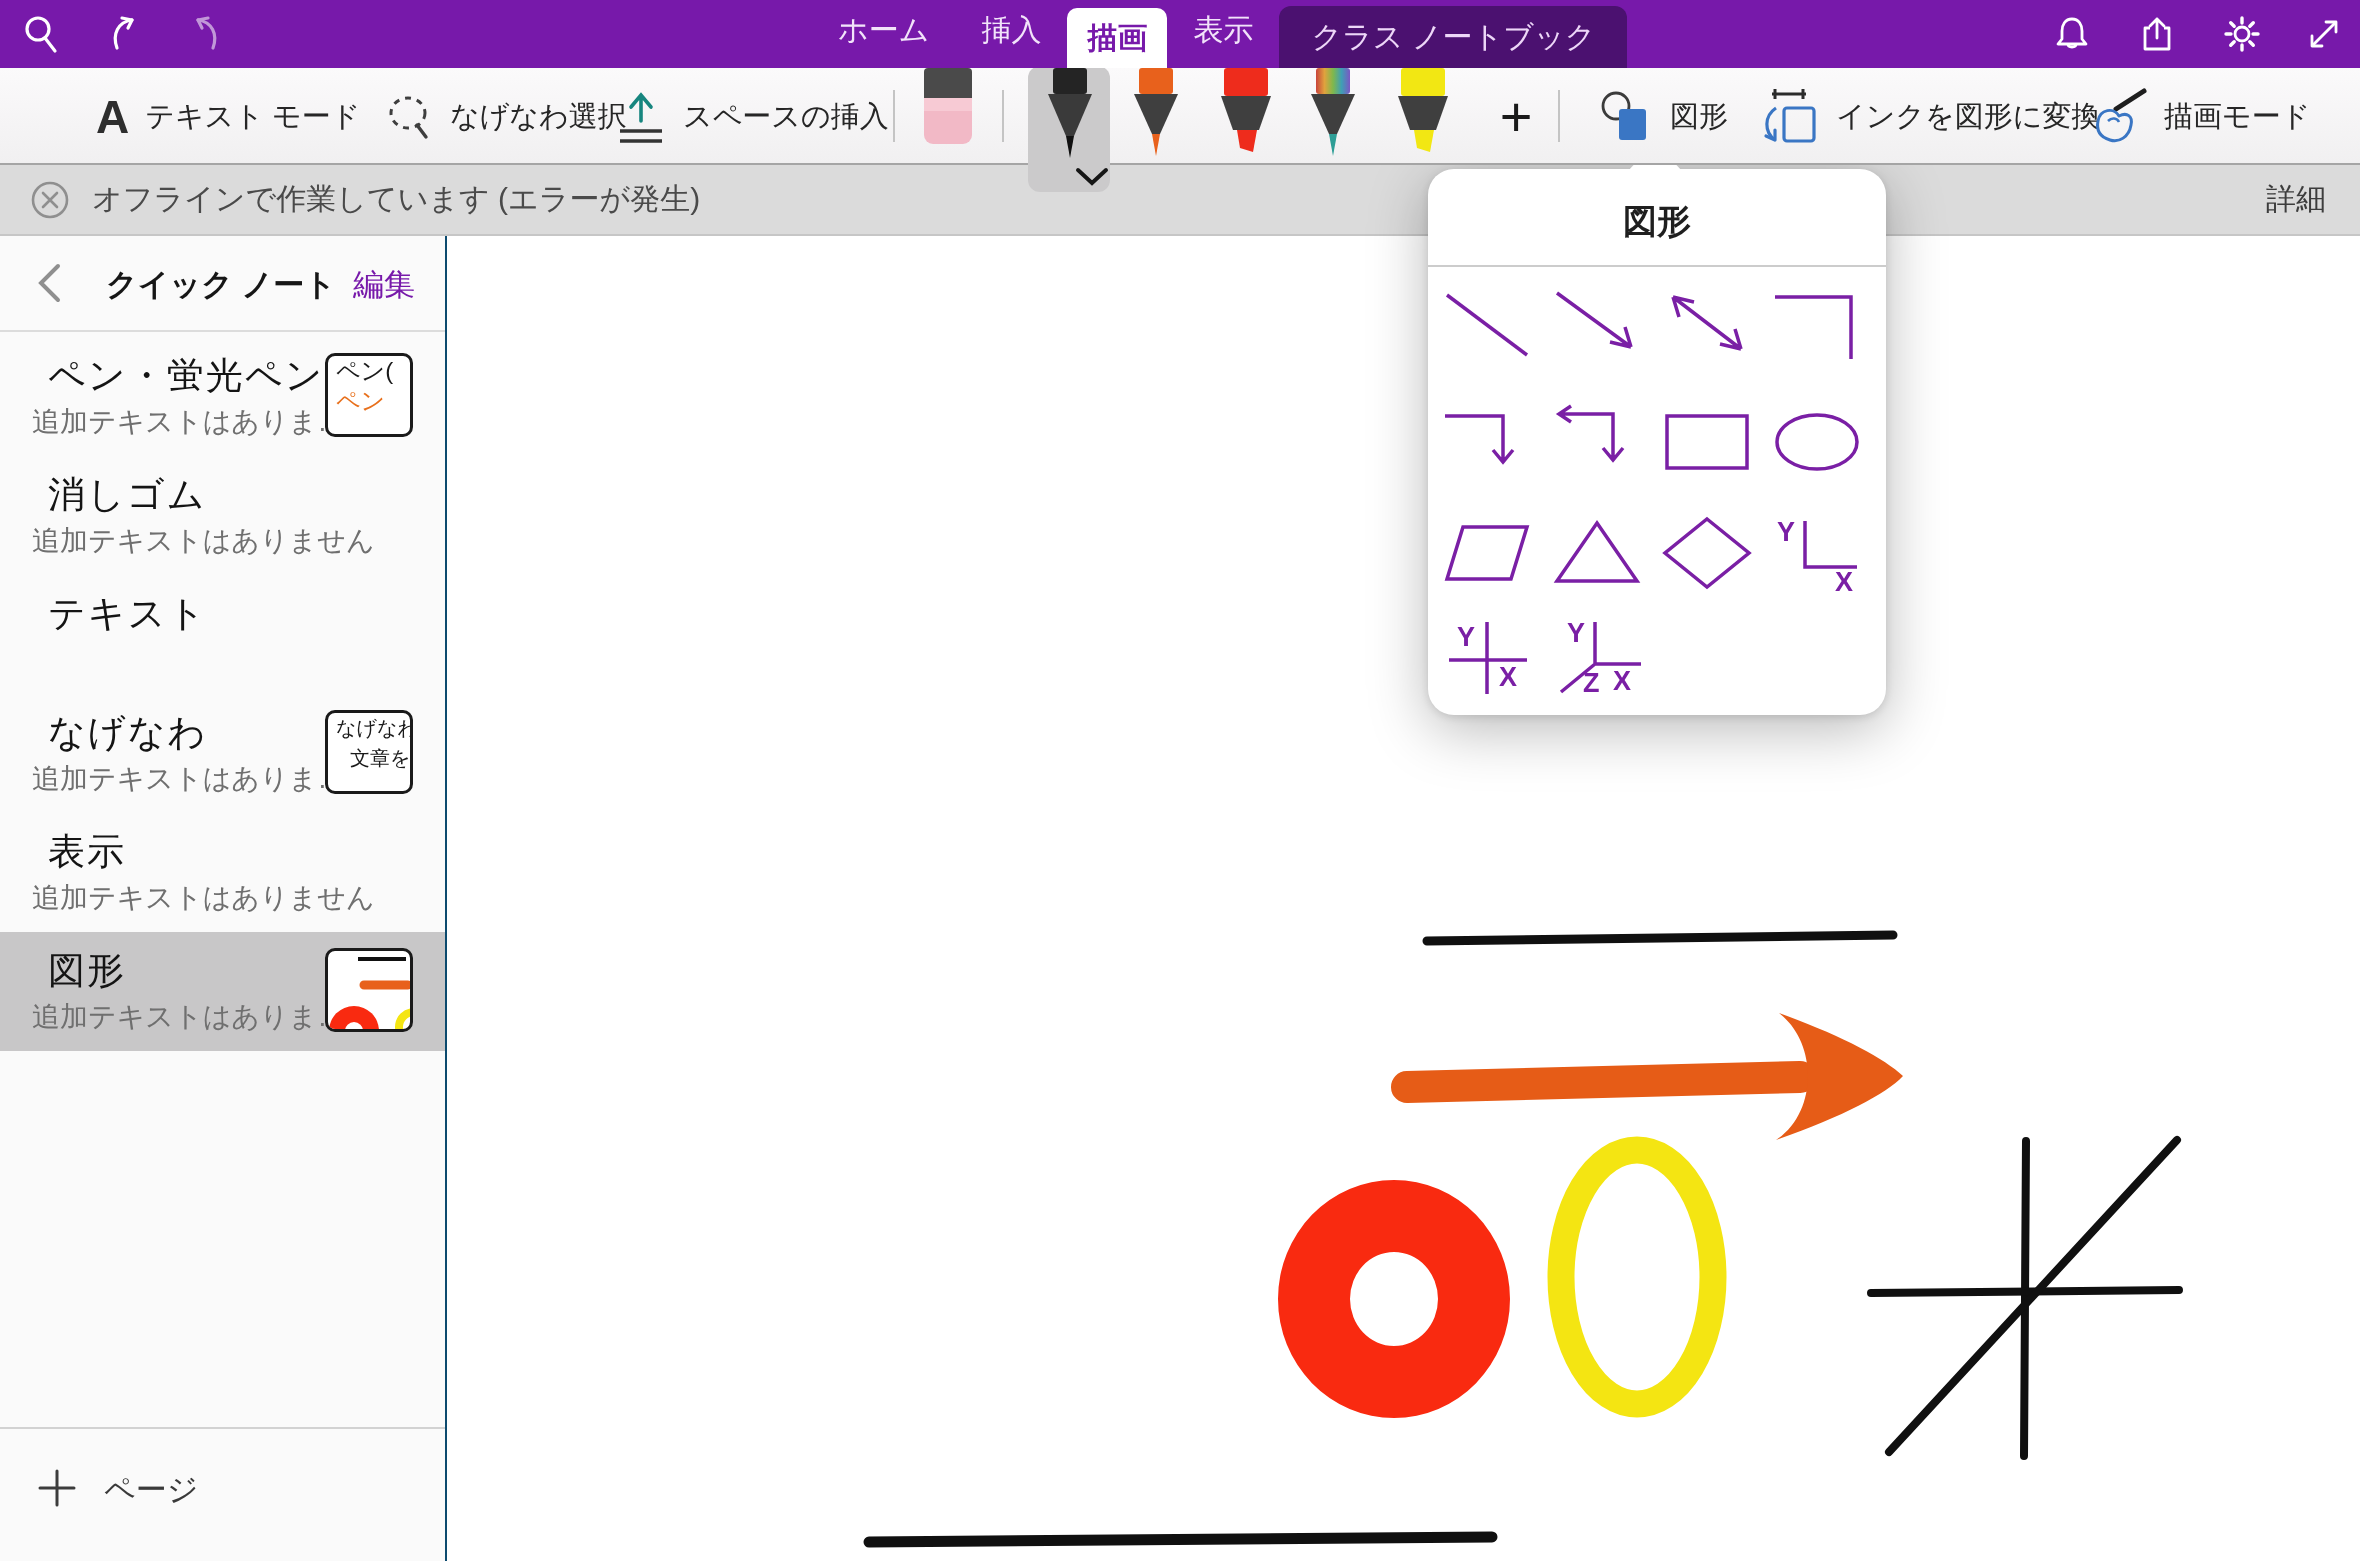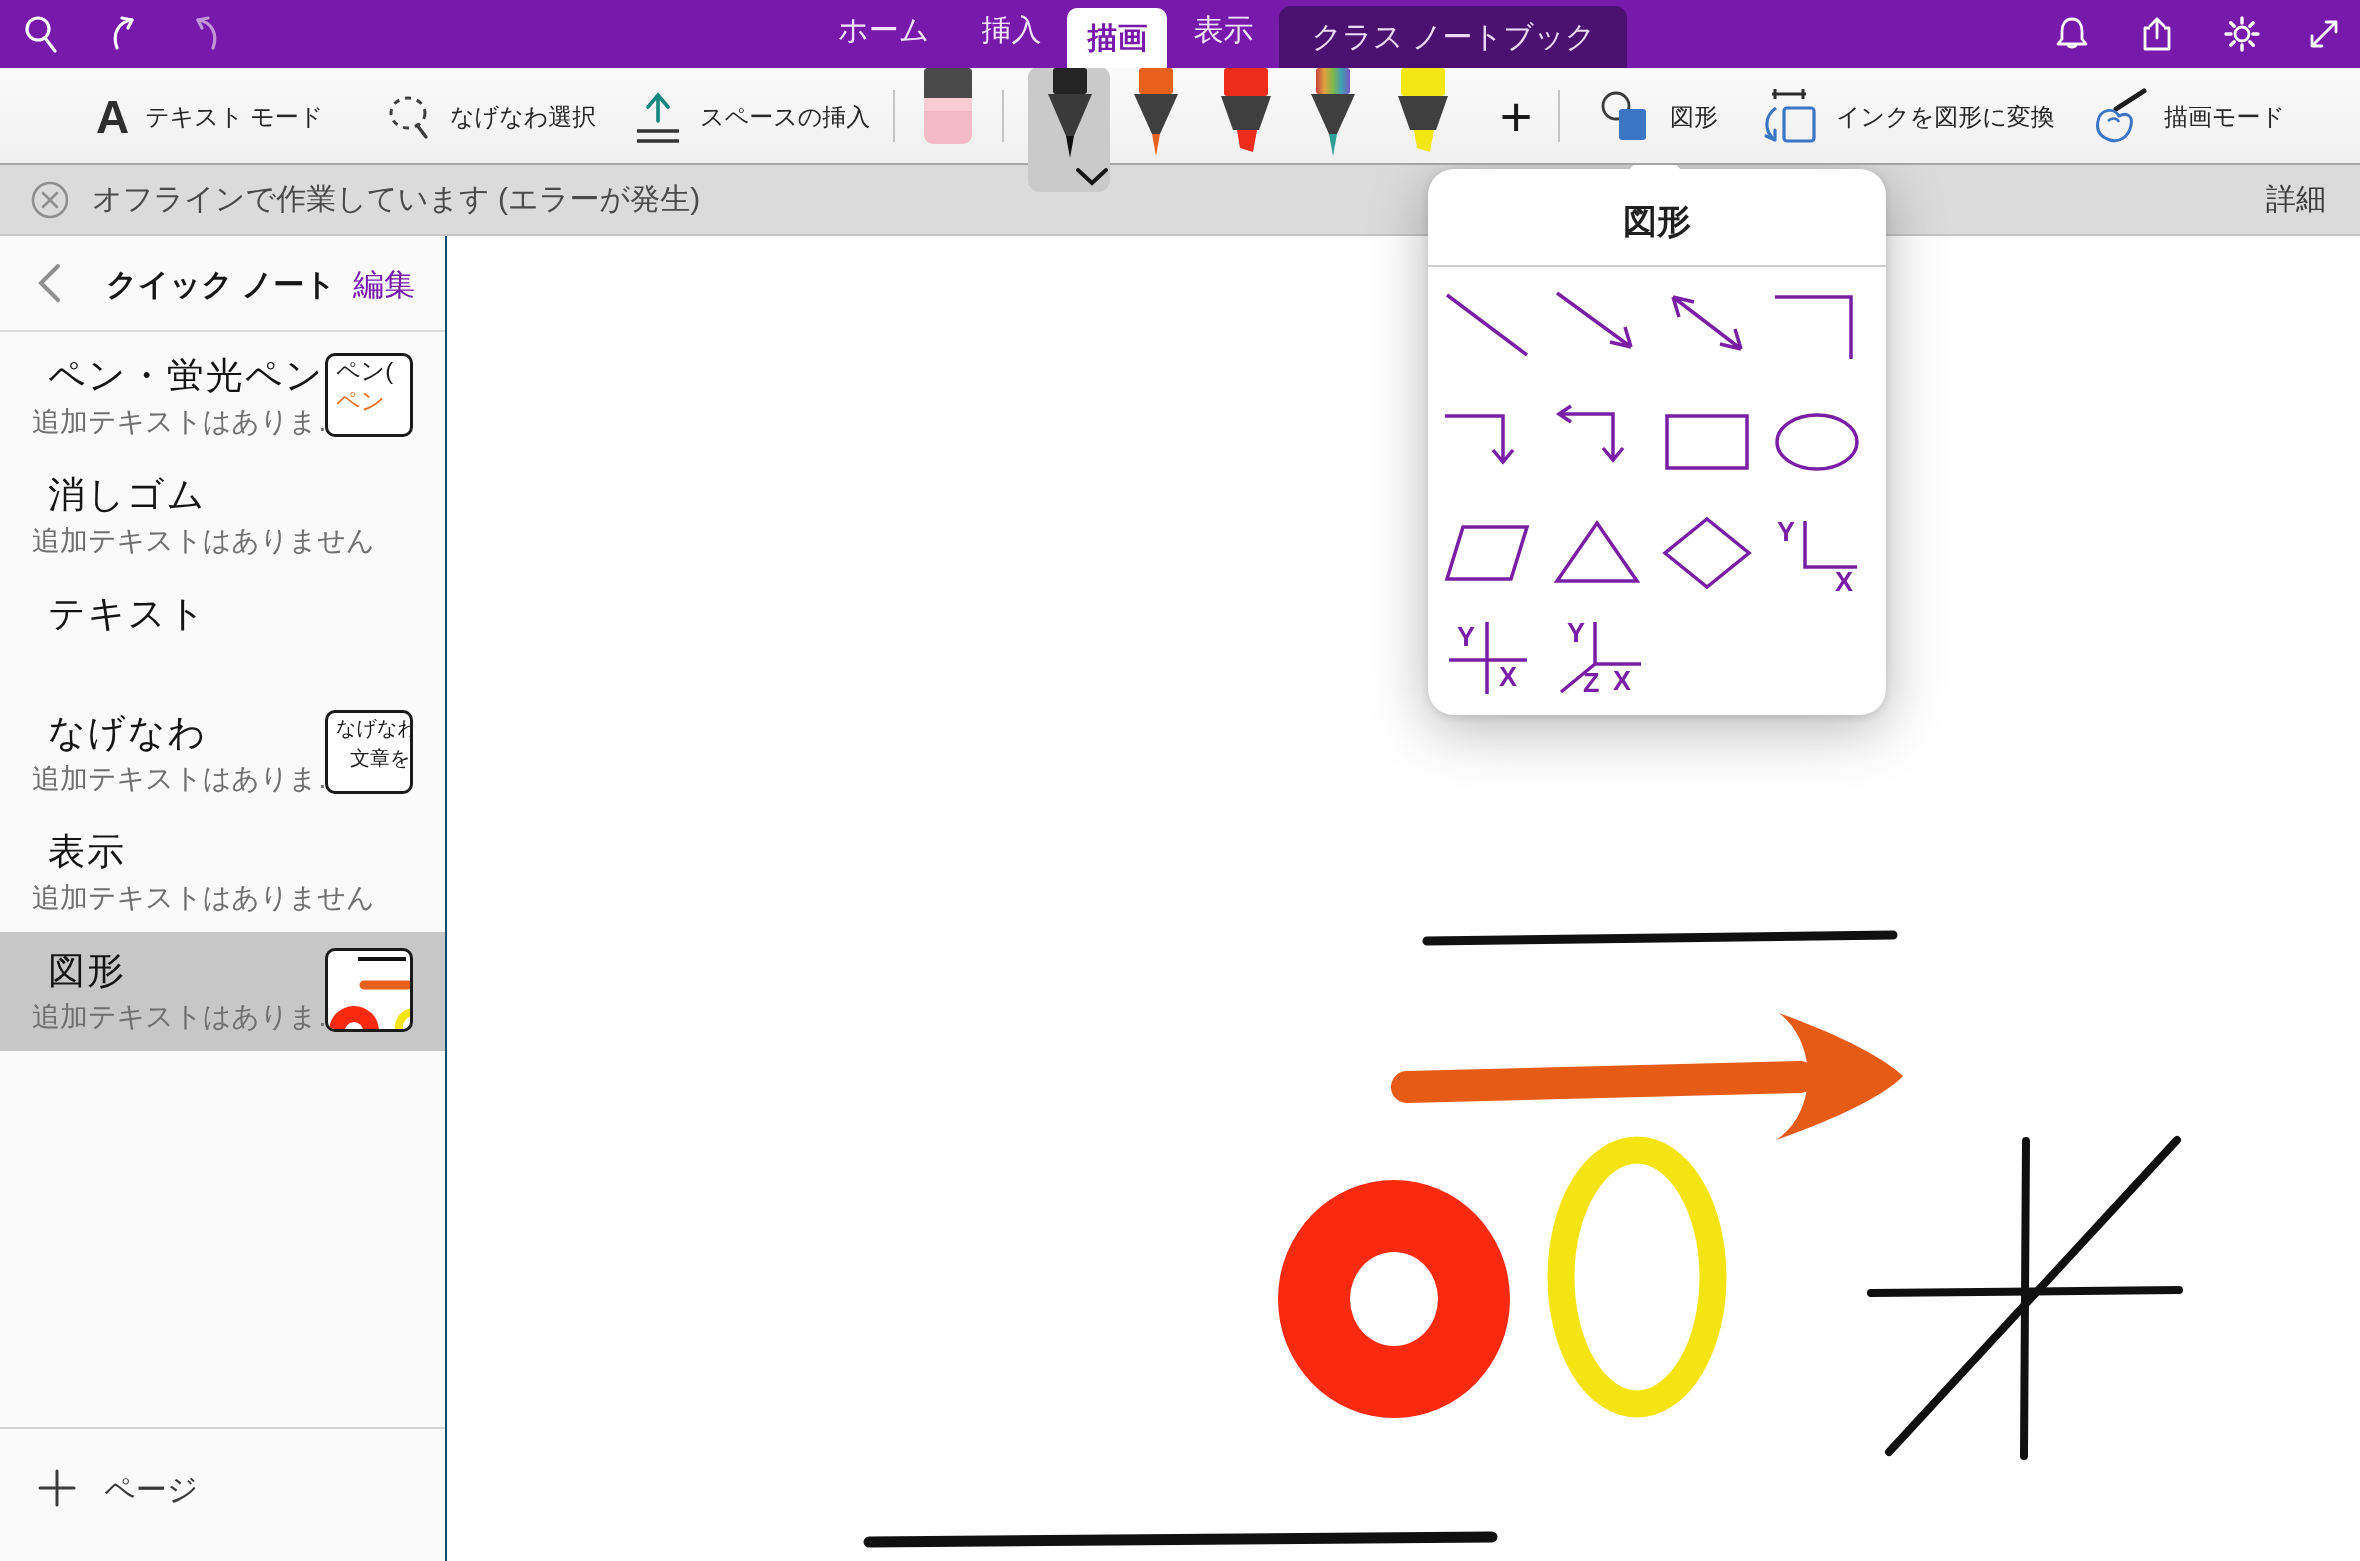--- a/index.html
+++ b/index.html
@@ -13,21 +13,21 @@
   .tabs { position:absolute; left:812px; top:0; height:68px; display:flex; align-items:flex-end; }
   .tab { height:76px; display:flex; align-items:center; padding:0 26px; color:#F2E3FA;
          font-size:30px; white-space:nowrap; cursor:pointer; }
   .tab--active { background:#fff; color:#7719AA; font-weight:bold; height:60px;
          border-radius:10px 10px 0 0; margin-top:8px; padding:0 20px; }
   .tab--dark { background:#4B1170; color:#EDD7F8; height:62px; border-radius:12px 12px 0 0; padding:0 32px; }
 
   
   .toolbar { position:absolute; left:0; top:68px; width:2360px; height:97px;
     background:linear-gradient(#FBFAFB,#F1F0F1); border-bottom:2px solid #A5A5A5; z-index:25; }
-  .tool-label { font-size:24px; color:#262626; white-space:nowrap; }
+  .tool-label { font-size:29px; color:#262626; white-space:nowrap; }
   .tool-btn { position:absolute; display:flex; align-items:center; gap:16px; height:97px; cursor:pointer; }
   .vdiv { position:absolute; top:22px; width:2px; height:52px; background:#C4C4C4; }
   .pen-wrap { position:absolute; top:0; cursor:pointer; }
   .pen-sel-bg { position:absolute; left:1028px; top:-2px; width:82px; height:126px;
     background:#CBCACB; border-radius:12px; }
   .plus-btn { position:absolute; left:1488px; top:0; width:56px; height:97px; display:flex;
     align-items:center; justify-content:center; font-size:56px; font-weight:200; color:#1A1A1A; cursor:pointer; }
 
   
   .banner { position:absolute; left:0; top:165px; width:2360px; height:71px; background:#DBDBDB;
@@ -142,21 +142,21 @@
   </div>
 
   <div class="tool-btn" style="left:384px">
     <svg width="50" height="52" viewBox="0 0 50 52">
       <ellipse cx="24" cy="22" rx="17" ry="15" stroke="#3E3E3E" stroke-width="3" fill="none" stroke-dasharray="6 6"></ellipse>
       <path d="M33 34 L42 46" stroke="#3E3E3E" stroke-width="3.4" stroke-linecap="round"></path>
     </svg>
     <span class="tool-label">なげなわ選択</span>
   </div>
 
-  <div class="tool-btn" style="left:632px">
+  <div class="tool-btn" style="left:615px">
     <svg width="52" height="56" viewBox="0 0 52 56">
       <path d="M26 32 L26 8 M16 18 L26 6 L36 18" stroke="#17867F" stroke-width="3.6" fill="none" stroke-linecap="round"></path>
       <line x1="5" y1="42" x2="47" y2="42" stroke="#333" stroke-width="3.4"></line>
       <line x1="5" y1="52" x2="47" y2="52" stroke="#333" stroke-width="3.4"></line>
     </svg>
     <span class="tool-label">スペースの挿入</span>
   </div>
 
   <div class="vdiv" style="left:893px"></div>
 

